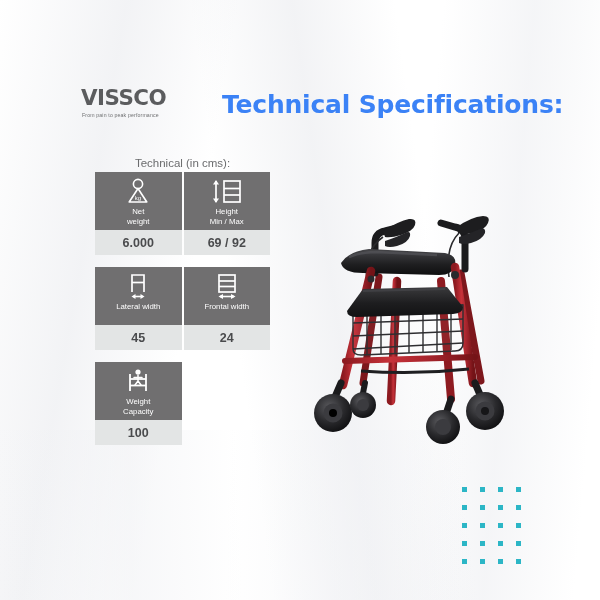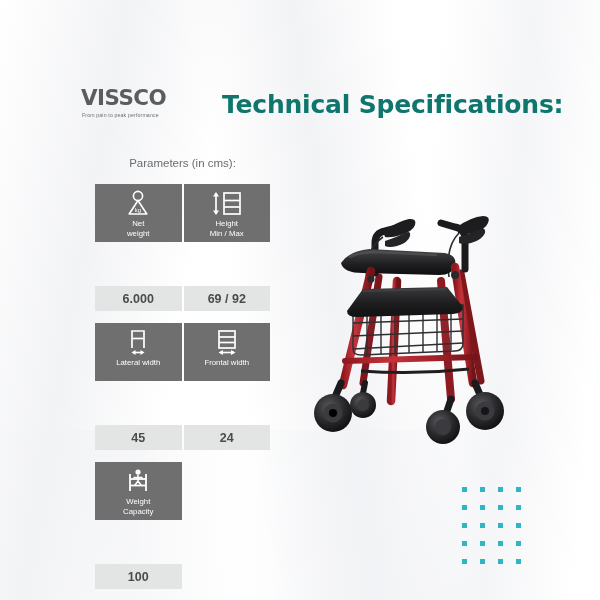--- a/index.html
+++ b/index.html
@@ -44,54 +44,53 @@
     font-family: "DejaVu Sans", sans-serif;
     transform: scaleX(1.02);
   }
   .logo-tag {
     margin-top: 3px;
     font-size: 5.2px; color: #6f7072; letter-spacing: 0.15px;
     white-space: nowrap;
   }
   .page-title {
     position: absolute; left: 222px; top: 90px;
-    font-size: 25px; font-weight: bold; color: #0f766e;
+    font-size: 25px; font-weight: bold; color: #3b82f6;
     letter-spacing: -0.2px; white-space: nowrap;
     font-family: "DejaVu Sans", sans-serif;
   }
 
   
   .params-label {
     position: absolute; left: 95px; top: 157px;
     width: 175px; text-align: center;
     font-size: 11.5px; color: #6b6c6e;
   }
   .spec-table {
-    position: absolute; left: 95px; top: 184px;
+    position: absolute; left: 95px; top: 172px;
     width: 175px;
   }
   .row-group { margin-bottom: 12px; }
   .hdr-row, .val-row { display: flex; gap: 2px; }
   .hdr-cell {
     background: #706f70;
     width: 86.5px;
     height: 58px;
     display: flex; flex-direction: column;
     align-items: center; justify-content: flex-start;
     padding-top: 6px;
     box-sizing: border-box;
   }
   .val-cell {
     background: #e3e5e5;
     width: 86.5px;
     height: 25px;
     display: flex; align-items: center; justify-content: center;
     font-size: 12.5px; font-weight: bold; color: #4a4b4d;
     box-sizing: border-box;
-    margin-top: 44px;
   }
   .hdr-cell.single, .val-cell.single { width: 86.5px; }
   .cell-label {
     font-size: 7.8px; color: #ffffff; text-align: center;
     line-height: 1.22; margin-top: 2px;
   }
   .icon-wrap {
     height: 27px; display: flex; align-items: center; justify-content: center;
   }
 
@@ -119,21 +118,21 @@
   <div class="bg-texture"></div>
   <div class="bg-texture2"></div>
 
   <div class="logo-block">
     <div class="logo-word">VISSCO</div>
     <div class="logo-tag">From pain to peak performance</div>
   </div>
 
   <div class="page-title">Technical Specifications:</div>
 
-  <div class="params-label">Parameters (in cms):</div>
+  <div class="params-label">Technical (in cms):</div>
 
   <div class="spec-table">
 
     <div class="row-group">
       <div class="hdr-row">
         <div class="hdr-cell">
           <div class="icon-wrap">
             <svg width="26" height="27" viewBox="0 0 26 27">
               <circle cx="13" cy="6" r="4.6" fill="none" stroke="#ffffff" stroke-width="1.6"></circle>
               <path d="M13 10.5 L4.2 24 L21.8 24 Z" fill="none" stroke="#ffffff" stroke-width="1.6" stroke-linejoin="round"></path>

